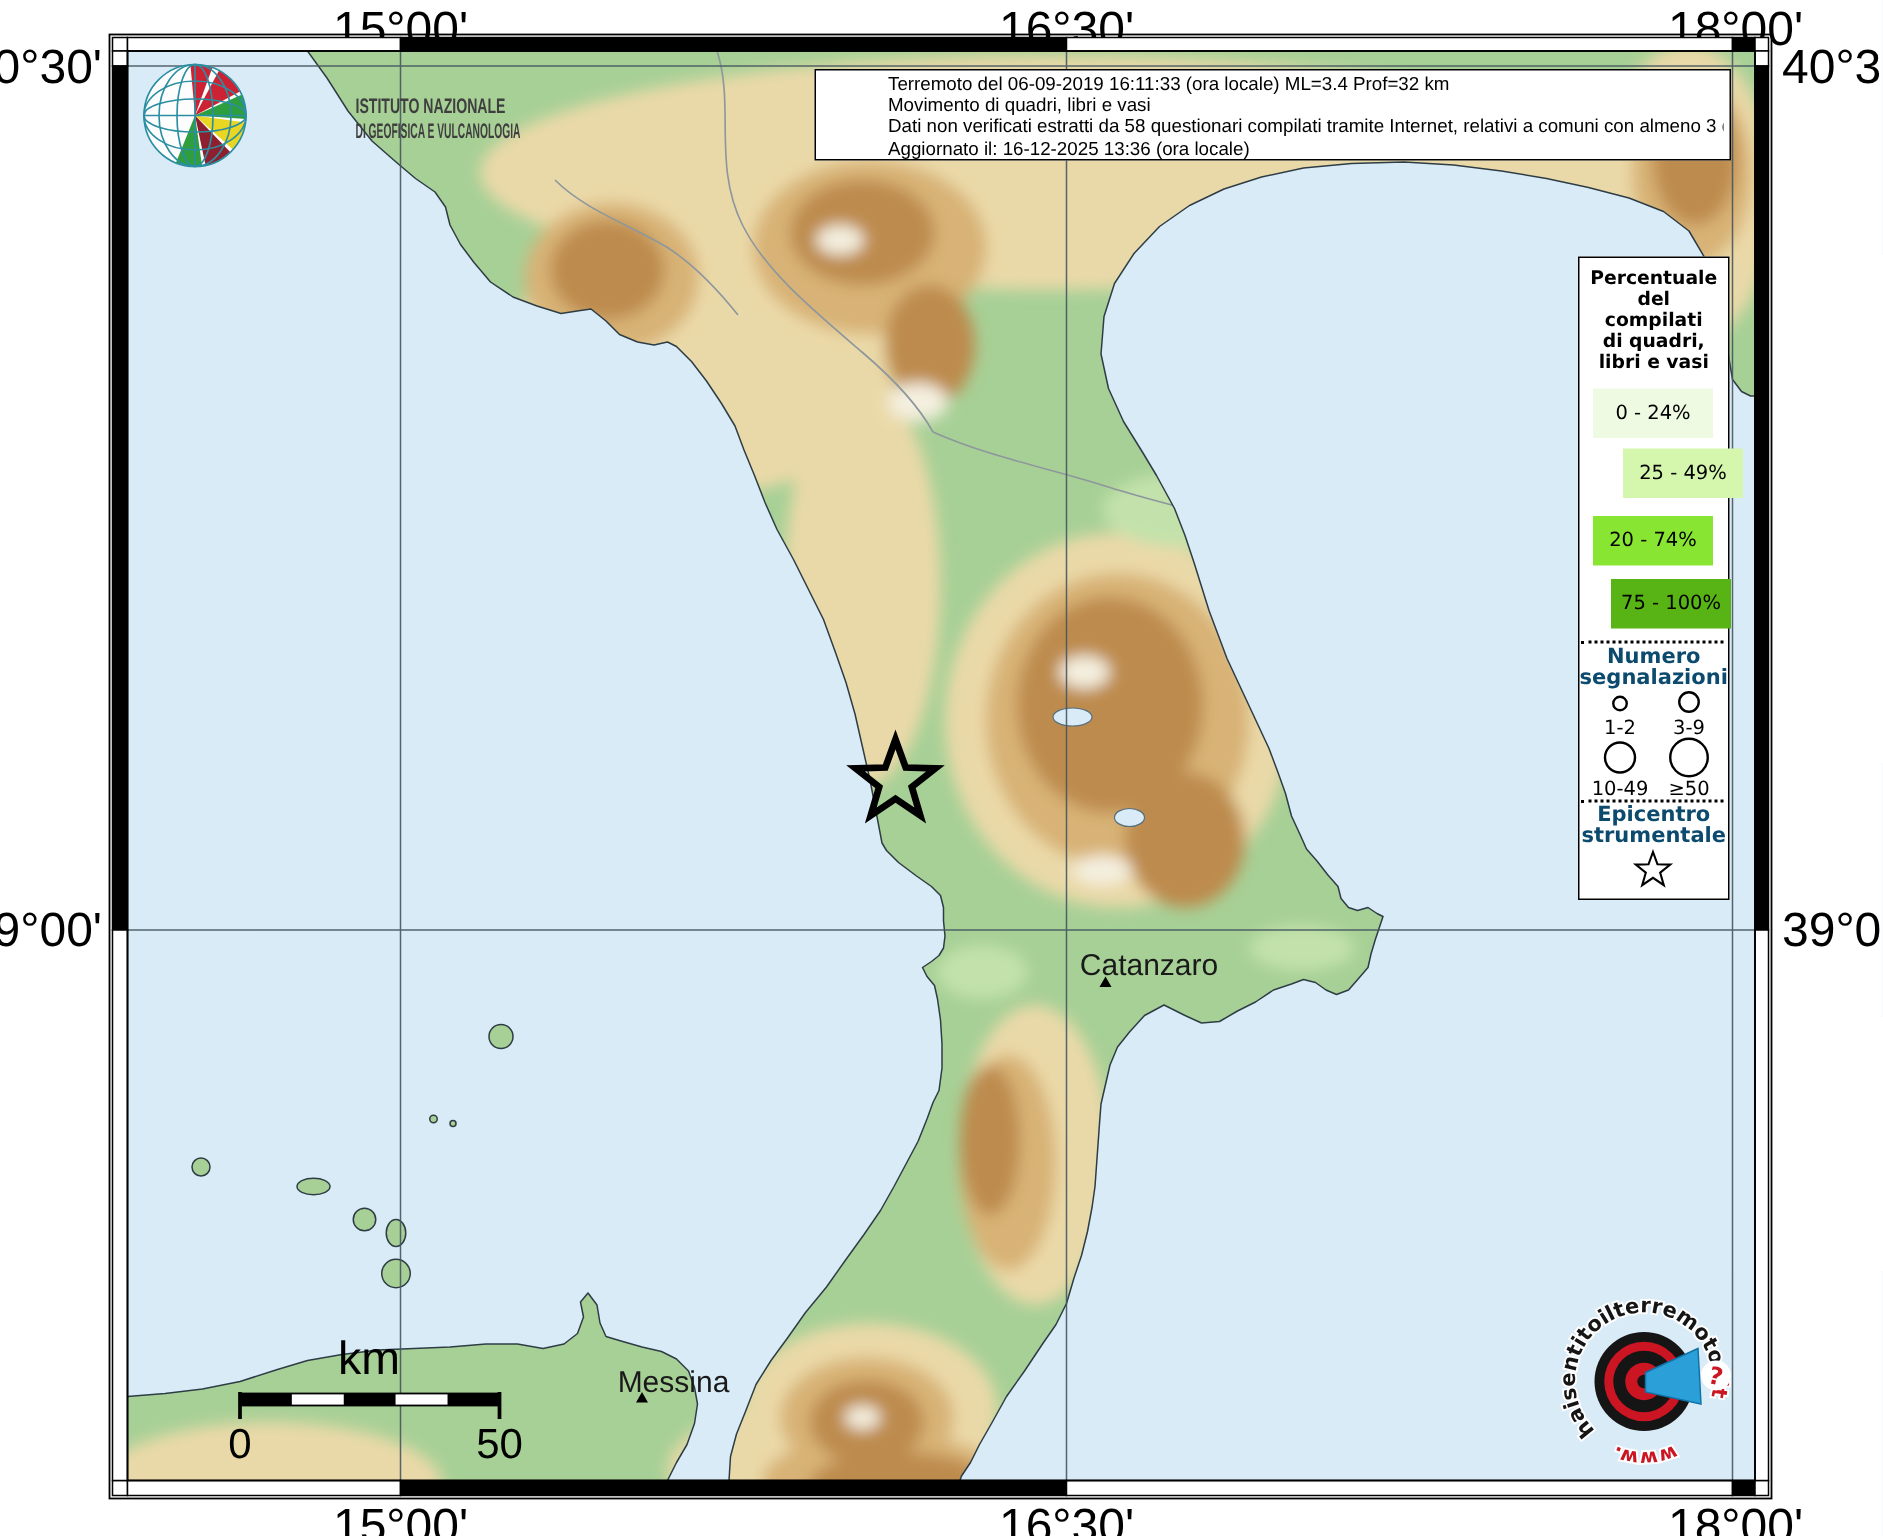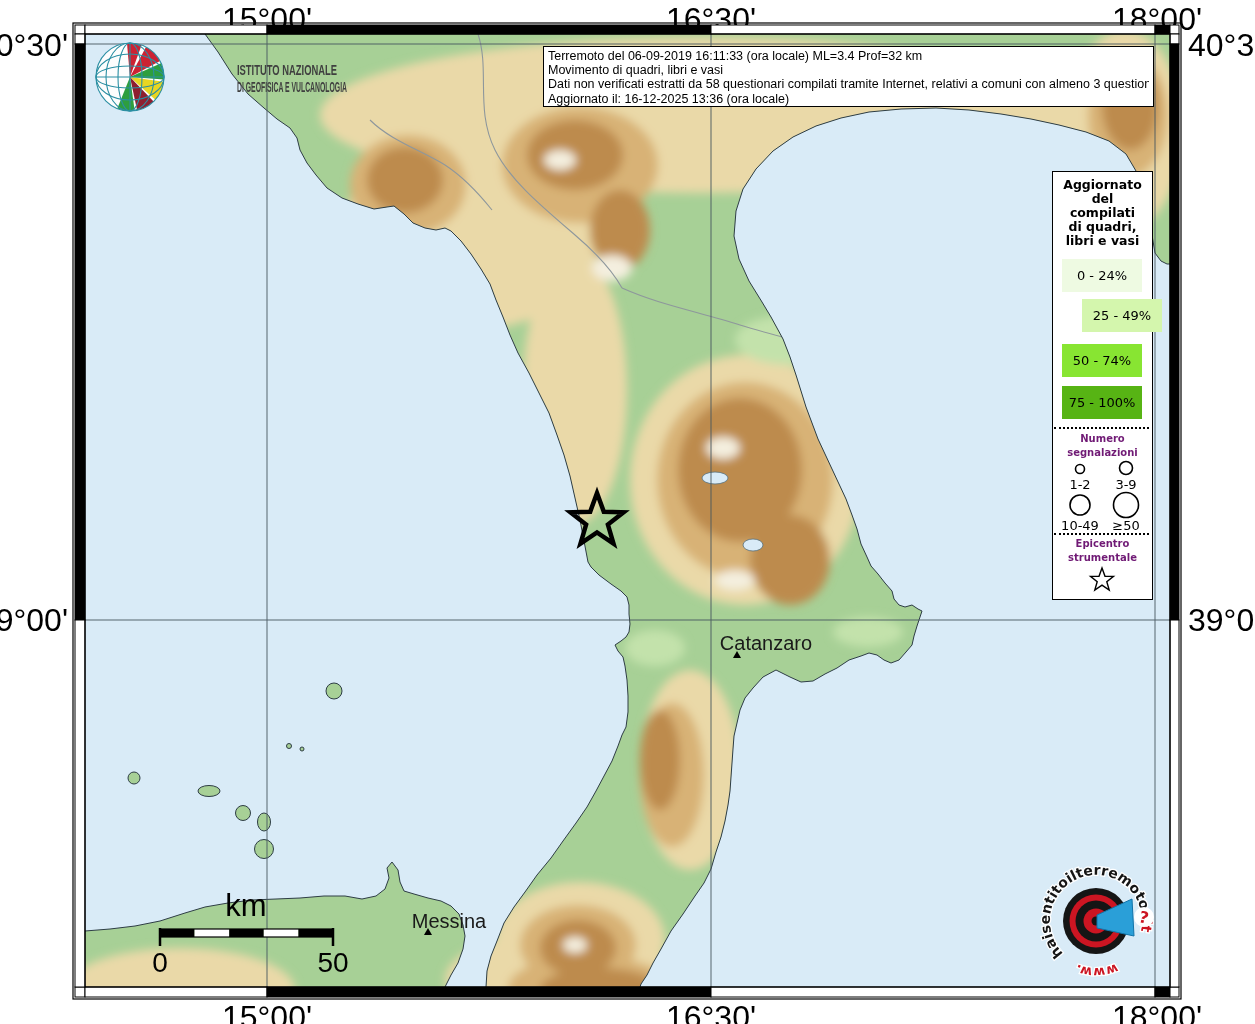--- a/index.html
+++ b/index.html
@@ -9,32 +9,32 @@
   .abs{position:absolute;}
   
   .coord{position:absolute;font-size:32px;color:#000;white-space:nowrap;}
   .coord.top{top:1px;transform:translateX(-50%);}
   .coord.bottom{top:999px;transform:translateX(-50%);}
   .coord.left{right:1187px;transform:translateY(-50%);text-align:right;}
   .coord.right{left:1188px;transform:translateY(-50%);}
   
   #title-box{position:absolute;left:543px;top:46px;width:611px;height:61px;background:#fff;
              border:1px solid #000;box-sizing:border-box;padding:2px 4px;z-index:30;}
-  #title-box .tline{font-size:12.5px;line-height:14.2px;color:#000;white-space:nowrap;overflow:hidden;}
+  #title-box .tline{font-size:12.5px;line-height:14.2px;color:#000;white-space:nowrap;overflow:hidden;margin-left:44px;}
   
   #legend{position:absolute;left:1052px;top:171px;width:101px;height:429px;background:#fff;
           border:1.5px solid #000;box-sizing:border-box;z-index:30;
           font-family:"DejaVu Sans",sans-serif;}
   .lg-title{position:absolute;left:0;width:100%;text-align:center;font-weight:bold;
             font-size:12.5px;line-height:14px;color:#000;}
   .lg-swatch{position:absolute;left:9px;width:80px;height:33px;text-align:center;
              line-height:33px;font-weight:normal;font-size:13px;color:#000;}
   .lg-divider{position:absolute;left:1px;width:95px;border-top:2px dotted #000;}
   .lg-sub{position:absolute;left:0;width:100%;text-align:center;font-weight:bold;
-          font-size:10px;line-height:13.5px;color:#701a75;}
+          font-size:14px;line-height:13.5px;color:#0c4a6e;}
   #legend svg text{font-family:"DejaVu Sans",sans-serif;}
 </style>
 </head>
 <body>
 
 <div id="stage">
 
   <svg class="abs" style="left:0;top:0;z-index:10" width="1255" height="1024" viewBox="0 0 1255 1024">
     <defs>
       <clipPath id="clipMap">
@@ -202,30 +202,30 @@
   <div class="coord right" style="top:620px">39°00'</div>
 
   <div id="title-box">
     <div class="tline">Terremoto del 06-09-2019 16:11:33 (ora locale) ML=3.4 Prof=32 km</div>
     <div class="tline">Movimento di quadri, libri e vasi</div>
     <div class="tline">Dati non verificati estratti da 58 questionari compilati tramite Internet, relativi a comuni con almeno 3 questionari.</div>
     <div class="tline">Aggiornato il: 16-12-2025 13:36 (ora locale)</div>
   </div>
 
   <div id="legend">
-    <div class="lg-title" style="top:6px">Aggiornato</div>
+    <div class="lg-title" style="top:6px">Percentuale</div>
     <div class="lg-title" style="top:20px">del</div>
     <div class="lg-title" style="top:34px">compilati</div>
     <div class="lg-title" style="top:48px">di quadri,</div>
     <div class="lg-title" style="top:62px">libri e vasi</div>
 
     <div class="lg-swatch" style="top: 87px; background-color: rgb(238, 250, 226);">0 - 24%</div>
     <div class="lg-swatch" style="top: 127px; background-color: rgb(212, 246, 173); margin-left: 20px;">25 - 49%</div>
-    <div class="lg-swatch" style="top: 172px; background-color: rgb(136, 229, 50);">50 - 74%</div>
-    <div class="lg-swatch" style="top: 214px; background-color: rgb(87, 180, 20);">75 - 100%</div>
+    <div class="lg-swatch" style="top: 172px; background-color: rgb(136, 229, 50);">20 - 74%</div>
+    <div class="lg-swatch" style="top: 214px; background-color: rgb(87, 180, 20); margin-left: 12px;">75 - 100%</div>
 
     <div class="lg-divider" style="top:255px"></div>
     <div class="lg-sub" style="top:260px">Numero</div>
     <div class="lg-sub" style="top:274px">segnalazioni</div>
 
     <svg class="abs" style="left:0;top:288px" width="98" height="72" viewBox="0 0 98 72">
       <circle cx="27" cy="9" r="4.5" fill="#fff" stroke="#000" stroke-width="1.6"></circle>
       <circle cx="73" cy="8" r="6.5" fill="#fff" stroke="#000" stroke-width="1.6"></circle>
       <text x="27" y="29" font-size="13" text-anchor="middle">1-2</text>
       <text x="73" y="29" font-size="13" text-anchor="middle">3-9</text>

